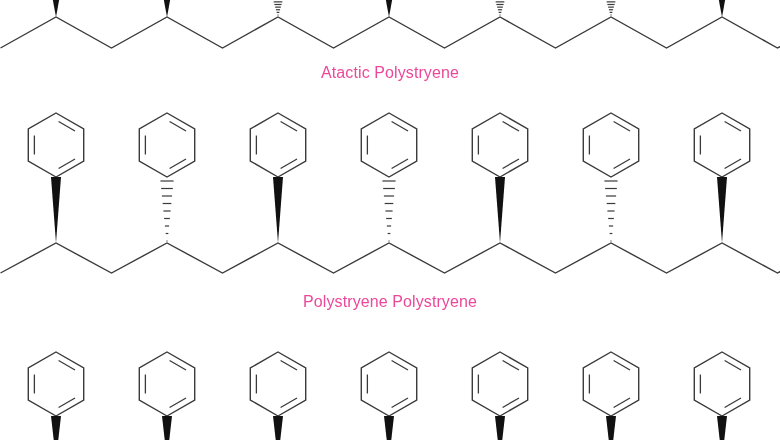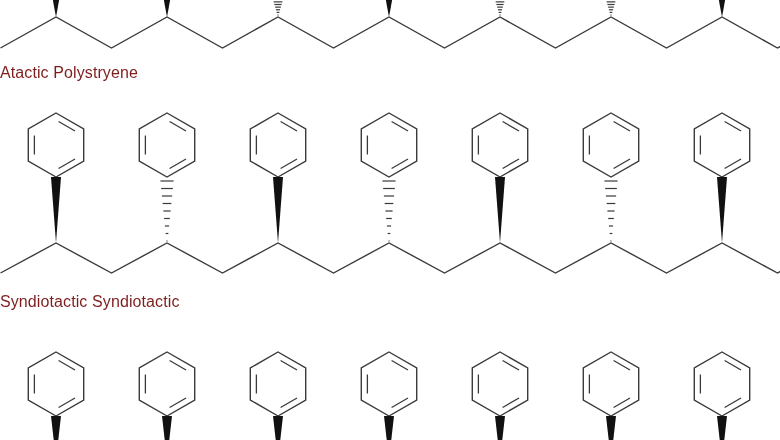--- a/index.html
+++ b/index.html
@@ -18,23 +18,23 @@
       position: absolute;
       left: 0;
       top: 0;
       width: 780px;
       height: 440px;
     }
     .caption {
       position: absolute;
       left: 0;
       width: 780px;
-      text-align: left;
+      text-align: center;
       font-size: 16px;
-      color: #7f1d1d;
+      color: #ec4899;
       letter-spacing: 0.1px;
     }
     #caption-atactic { top: 64px; }
     #caption-syndiotactic { top: 293px; }
   </style>
 </head>
 <body>
 
 <svg id="diagram" xmlns="http://www.w3.org/2000/svg" width="780" height="440" viewBox="0 0 780 440">
   <g id="row-atactic">
@@ -166,13 +166,13 @@
       <polygon points="606,416 616,416 611,460" fill="#111111"></polygon>
       <polygon points="722,352 749.712812921102,368 749.712812921102,400 722,416 694.287187078898,400 694.287187078898,368" fill="none" stroke="#3a3a3a" stroke-width="1.4"></polygon>
       <line x1="724.5939192894151" y1="360.5376" x2="741.0220747890445" y2="370.0224" stroke="#3a3a3a" stroke-width="1.3"></line>
       <line x1="741.0220747890445" y1="397.9776" x2="724.5939192894151" y2="407.4624" stroke="#3a3a3a" stroke-width="1.3"></line>
       <line x1="700.3840059215404" y1="393.4848" x2="700.3840059215404" y2="374.5152" stroke="#3a3a3a" stroke-width="1.3"></line>
       <polygon points="717,416 727,416 722,460" fill="#111111"></polygon>
     </g>
 </svg>
 
 <div id="caption-atactic" class="caption">Atactic Polystryene</div>
-<div id="caption-syndiotactic" class="caption">Syndiotactic Syndiotactic</div>
+<div id="caption-syndiotactic" class="caption">Polystryene Polystryene</div>
 
 </body></html>

